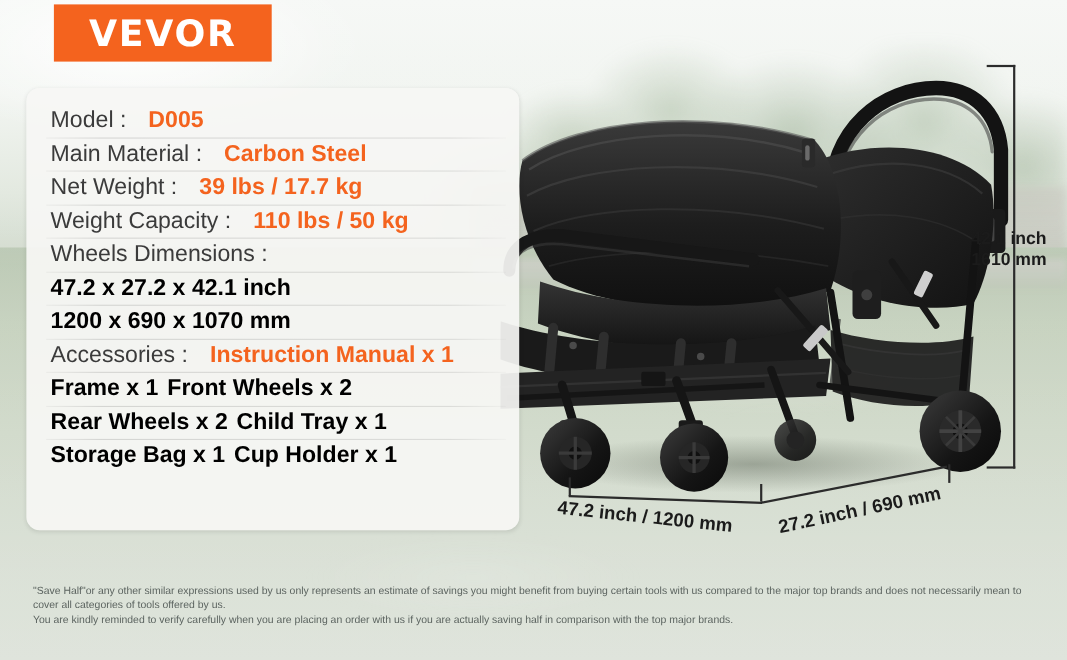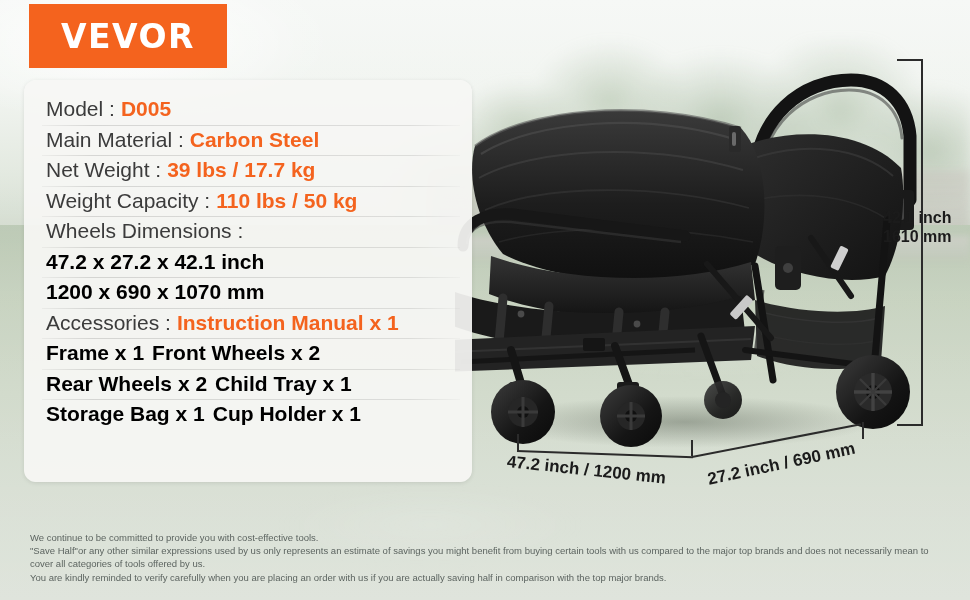--- a/index.html
+++ b/index.html
@@ -62,22 +62,22 @@
     filter: blur(3px);
   }
   .bg-haze {
     position: absolute; left: 0; top: 0; width: 970px; height: 600px;
     background: linear-gradient(180deg, rgba(255,255,255,.30) 0%, rgba(255,255,255,.05) 40%, rgba(255,255,255,.22) 100%);
     pointer-events: none;
   }
 
   
   .logo {
-    position: absolute; left: 29px; top: 4px;
-    width: 198px; height: 64px;
+    position: absolute; left: 49px; top: 4px;
+    width: 198px; height: 52px;
     background: #F4631E;
     display: flex; align-items: center; justify-content: center;
     z-index: 30;
   }
   .logo-text {
     color: #fff;
     font-size: 33px;
     font-weight: 700;
     letter-spacing: 1.5px;
     font-family: "DejaVu Sans", sans-serif;
@@ -110,21 +110,21 @@
   .lbl {
     color: #3b3b3b;
     font-size: 21px;
     font-weight: 400;
     text-align: right;
   }
   .val {
     color: #F4631E;
     font-size: 21px;
     font-weight: 700;
-    margin-left: 6px;
+    margin-left: 20px;
   }
   .val-only {
     color: #000000;
     font-size: 21px;
     font-weight: 700;
   }
   .acc-row { gap: 8px; }
   .acc-row .val-only:first-child { min-width: 0; }
 
   
@@ -389,19 +389,18 @@
 
   <div class="w-line-left"></div>
   <div class="w-line-mid"></div>
   <div class="w-line-right"></div>
   <div class="w-seg-a"></div>
   <div class="w-seg-b"></div>
   <div class="dim-label lbl-width">47.2 inch / 1200 mm</div>
   <div class="dim-label lbl-depth">27.2 inch / 690 mm</div>
 
   <div class="disclaimer">
-    <div>We continue to be committed to provide you with cost-effective tools.</div>
     <div>"Save Half"or any other similar expressions used by us only represents an estimate of savings you might benefit from buying certain tools with us compared to the major top brands and does not necessarily mean to</div>
     <div>cover all categories of tools offered by us.</div>
     <div>You are kindly reminded to verify carefully when you are placing an order with us if you are actually saving half in comparison with the top major brands.</div>
   </div>
 
 </div>
 
 </body></html>

